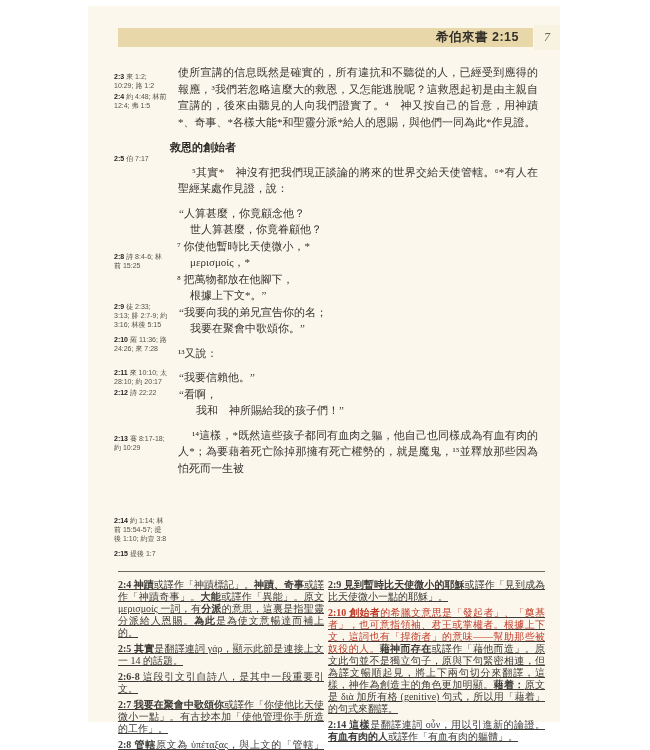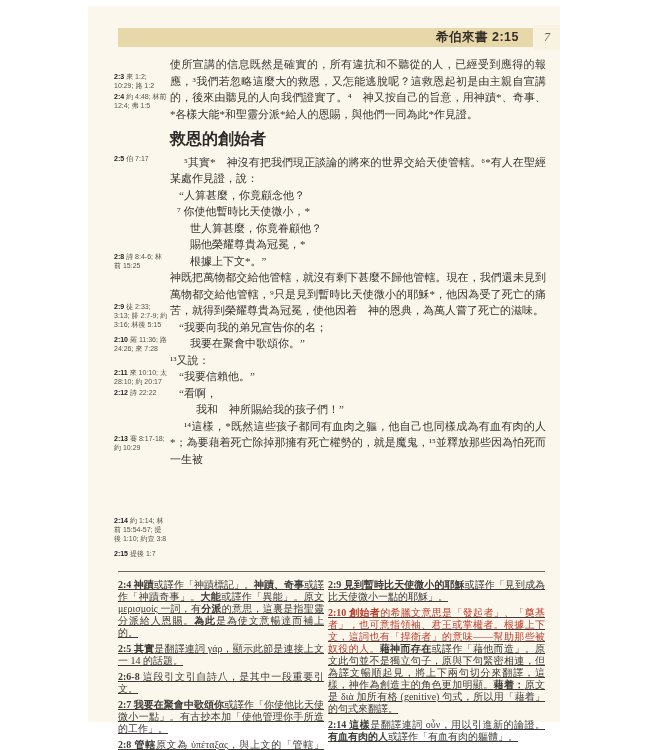--- a/index.html
+++ b/index.html
@@ -35,25 +35,25 @@
     position:absolute;left:0;width:54px;
     font-family:"Liberation Sans","DejaVu Sans",sans-serif;
     font-size:7px;line-height:9px;color:#55514a;text-align:left;
   }
   .mref b{font-weight:bold;color:#262422;margin-right:2px;}
   
   .main{
     position:absolute;left:82px;top:50px;width:376px;
     font-size:11px;line-height:16.5px;color:#363430;text-align:justify;
   }
-  .main p{margin:0;font-family:Liberation Serif, serif;}
+  .main p{margin:8px;font-family:Liberation Serif, serif;}
   p.ind{text-indent:14px;}
   h3.sect{
     font-family:"Liberation Sans","DejaVu Sans",sans-serif;
-    font-size:16px;font-weight:bold;color:#2c2a26;margin:9px 0 6px 0;
+    font-size:11px;font-weight:bold;color:#2c2a26;margin:9px 0 6px 0;
   }
   .poem{margin:0;}
   .pl{text-align:left;}
   .i1{padding-left:9px;}
   .i2{padding-left:20px;}
   .i3{padding-left:26px;}
   .iv{padding-left:20px;text-indent:-13px;}
   
   .fnrule{
     position:absolute;left:30px;top:565px;width:427px;height:0;
@@ -93,26 +93,26 @@
     <div class="mref" style="top:510px"><b>2:14</b><span>約 1:14; 林前 15:54-57; 提後 1:10; 約壹 3:8</span></div>
     <div class="mref" style="top:543px"><b>2:15</b><span>提後 1:7</span></div>
   </div>
 
   <div class="main">
     <p>使所宣講的信息既然是確實的，所有違抗和不聽從的人，已經受到應得的報應，³我們若忽略這麼大的救恩，又怎能逃脫呢？這救恩起初是由主親自宣講的，後來由聽見的人向我們證實了。⁴　神又按自己的旨意，用神蹟*、奇事、*各樣大能*和聖靈分派*給人的恩賜，與他們一同為此*作見證。</p>
     <h3 class="sect">救恩的創始者</h3>
     <p class="ind">⁵其實*　神沒有把我們現正談論的將來的世界交給天使管轄。⁶*有人在聖經某處作見證，說：</p>
     <div class="poem">
       <div class="pl i1">“人算甚麼，你竟顧念他？</div>
+      <div class="pl i2">世人算甚麼，你竟眷顧他？</div>
       <div class="pl iv">⁷ 你使他暫時比天使微小，*</div>
-      <div class="pl i2">世人算甚麼，你竟眷顧他？</div>
-      <div class="pl i2">賜他榮耀尊貴為冠冕，*</div>
+      <div class="pl i2">μερισμοίς，*</div>
+      <div class="pl iv">⁸ 把萬物都放在他腳下，</div>
       <div class="pl i2">根據上下文*。”</div>
     </div>
-    <p>神既把萬物都交給他管轄，就沒有剩下甚麼不歸他管轄。現在，我們還未見到萬物都交給他管轄，⁹只是見到暫時比天使微小的耶穌*，他因為受了死亡的痛苦，就得到榮耀尊貴為冠冕，使他因着　神的恩典，為萬人嘗了死亡的滋味。</p>
     <div class="poem">
       <div class="pl i1">“我要向我的弟兄宣告你的名；</div>
       <div class="pl i2">我要在聚會中歌頌你。”</div>
     </div>
     <p>¹³又說：</p>
     <div class="poem">
       <div class="pl i1">“我要信賴他。”</div>
     </div>
     <div class="poem">
       <div class="pl i1">“看啊，</div>

